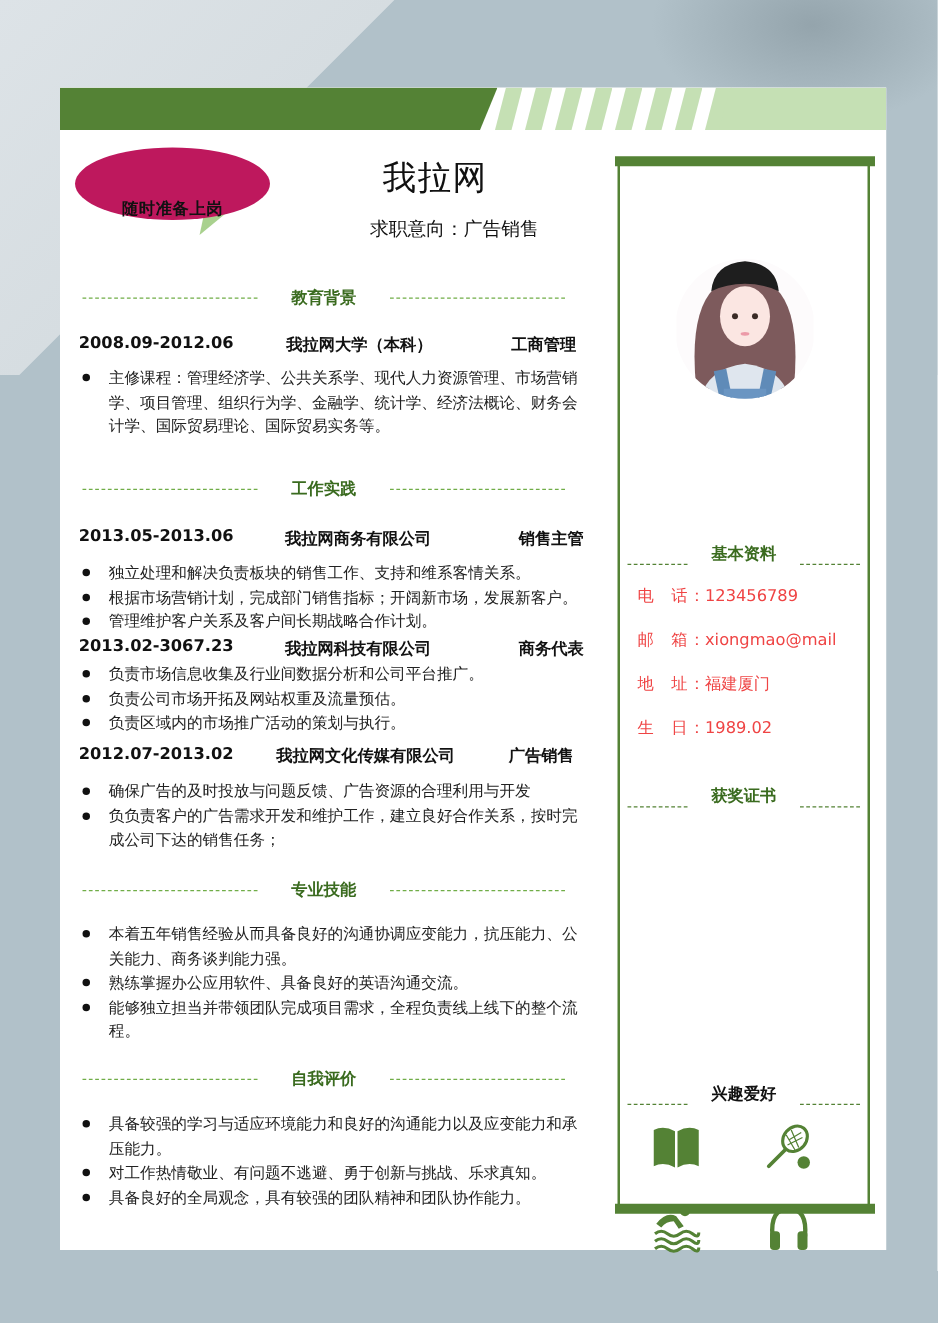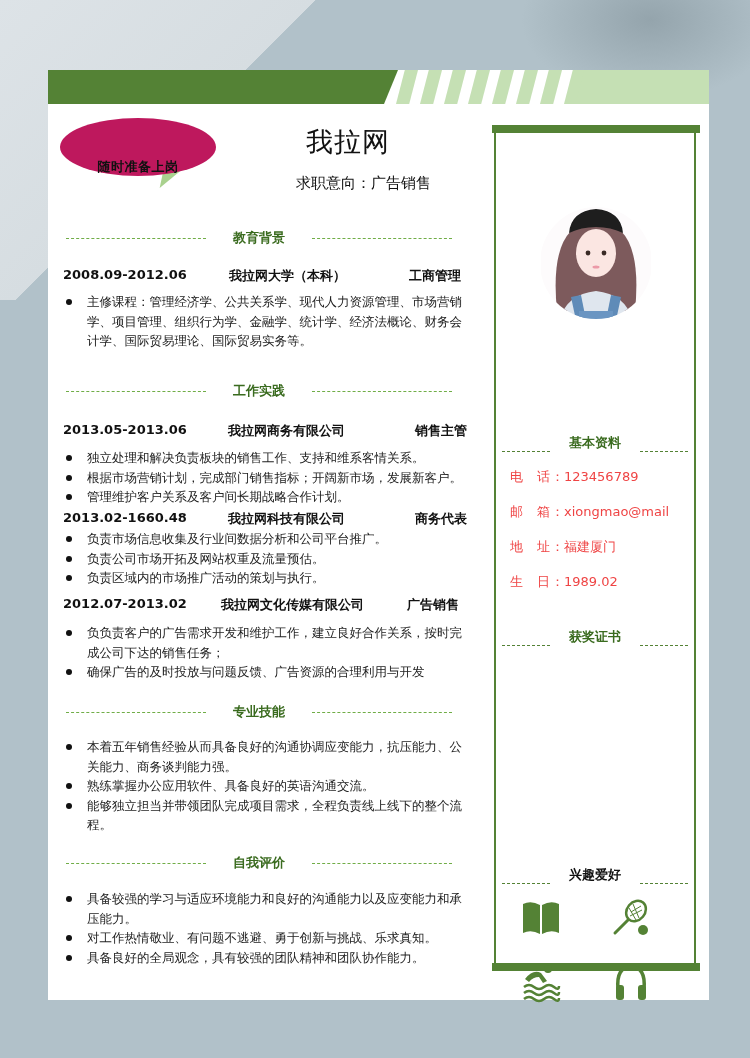--- a/index.html
+++ b/index.html
@@ -184,38 +184,38 @@
     <span style="left:165px">我拉网商务有限公司</span>
     <span style="left:352px">销售主管</span>
   </div>
   <ul class="blist" style="top:378px">
     <li>独立处理和解决负责板块的销售工作、支持和维系客情关系。</li>
     <li>根据市场营销计划，完成部门销售指标；开阔新市场，发展新客户。</li>
     <li>管理维护客户关系及客户间长期战略合作计划。</li>
   </ul>
 
   <div class="row-head" style="top:440px">
-    <span style="left:0">2013.02-1660.48</span>
+    <span style="left:0">2013.02-3067.23</span>
     <span style="left:165px">我拉网科技有限公司</span>
     <span style="left:352px">商务代表</span>
   </div>
   <ul class="blist" style="top:459px">
     <li>负责市场信息收集及行业间数据分析和公司平台推广。</li>
     <li>负责公司市场开拓及网站权重及流量预估。</li>
     <li>负责区域内的市场推广活动的策划与执行。</li>
   </ul>
 
   <div class="row-head" style="top:526px">
     <span style="left:0">2012.07-2013.02</span>
     <span style="left:158px">我拉网文化传媒有限公司</span>
     <span style="left:344px">广告销售</span>
   </div>
   <ul class="blist" style="top:553px">
+    <li>确保广告的及时投放与问题反馈、广告资源的合理利用与开发</li>
     <li>负负责客户的广告需求开发和维护工作，建立良好合作关系，按时完成公司下达的销售任务；</li>
-    <li>确保广告的及时投放与问题反馈、广告资源的合理利用与开发</li>
   </ul>
 
   <div class="sec-head" style="top:633px">
     <span class="dash"></span>
     <span class="title">专业技能</span>
     <span class="dash"></span>
   </div>
   <ul class="blist" style="top:667px">
     <li>本着五年销售经验从而具备良好的沟通协调应变能力，抗压能力、公关能力、商务谈判能力强。</li>
     <li>熟练掌握办公应用软件、具备良好的英语沟通交流。</li>

